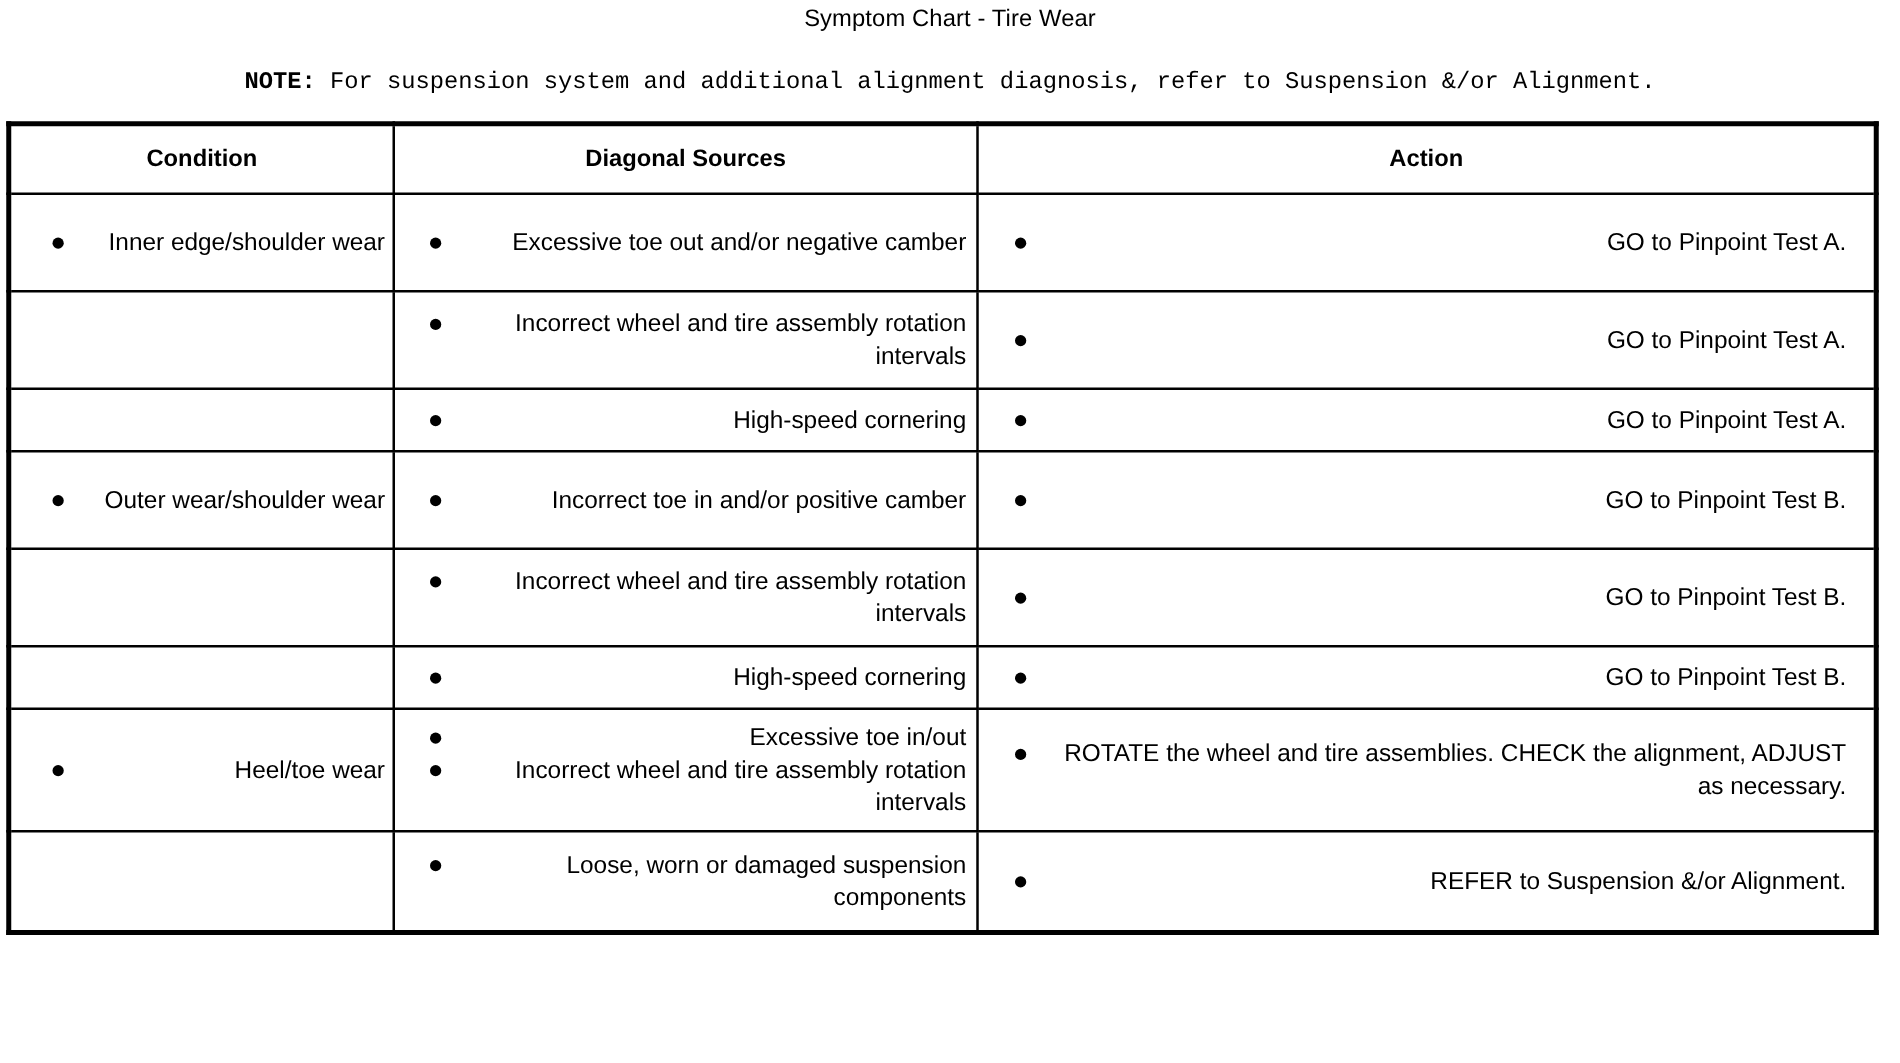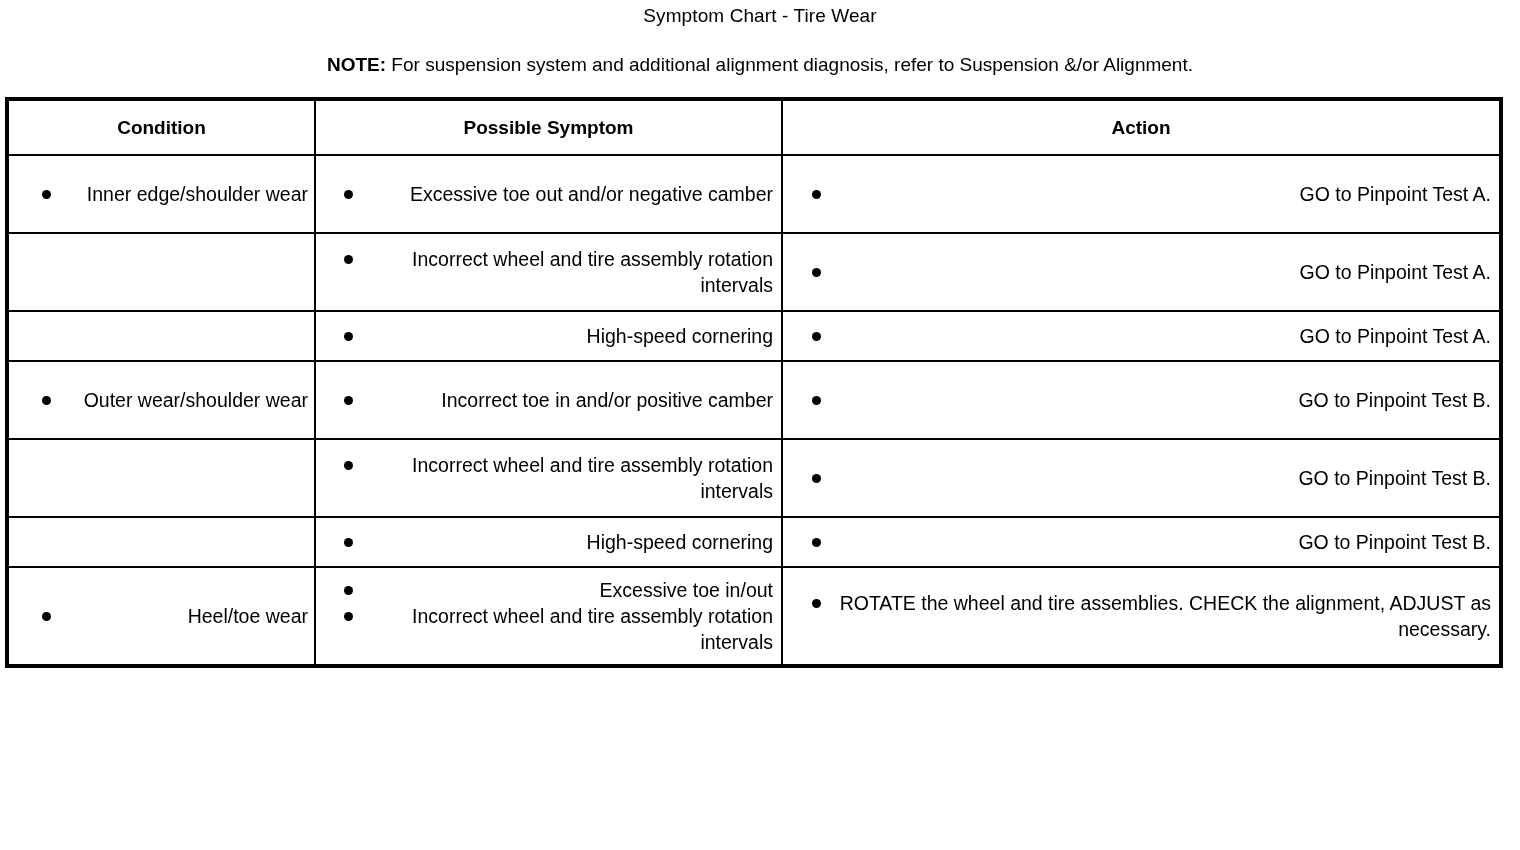--- a/index.html
+++ b/index.html
@@ -26,20 +26,21 @@
     padding-top: 5px;
     font-weight: normal;
     letter-spacing: 0.1px;
   }
   .note-line {
     text-align: center;
     font-size: 19px;
     line-height: 22px;
     padding-top: 27px;
     white-space: nowrap;
+    font-family: Liberation Mono, monospace;
   }
   .note-label {
     font-weight: bold;
   }
   .table-wrap {
     position: absolute;
     left: 5px;
     top: 97px;
     width: 1502px;
   }
@@ -96,21 +97,21 @@
   td.c-condition { padding: 11px 8px 11px 0; }
   td.c-condition ul.blist li .bullet { left: 33px; }
   td.c-condition ul.blist li .btext  { padding-left: 59px; padding-right: 6px; }
 
   td.c-sources { padding: 11px 8px 11px 0; }
   td.c-sources ul.blist li .bullet { left: 28px; }
   td.c-sources ul.blist li .btext  { padding-left: 82px; padding-right: 8px; }
 
   td.c-action { padding: 11px 8px 11px 0; }
   td.c-action ul.blist li .bullet { left: 29px; }
-  td.c-action ul.blist li .btext  { padding-left: 55px; padding-right: 8px; }
+  td.c-action ul.blist li .btext  { padding-left: 55px; padding-right: 22px; }
 
   td.empty-cell { padding: 0; }
 
   
   tr.r-tall td { height: 76px; }
   tr.r-med  td { height: 76px; }
   tr.r-short td { height: 48px; }
   tr.r-heel td { height: 96px; }
   tr.r-last td { height: 78px; }
 </style>
@@ -128,21 +129,21 @@
   <div class="table-wrap">
     <table class="symptom-table">
       <colgroup>
         <col class="col-condition">
         <col class="col-sources">
         <col class="col-action">
       </colgroup>
       <thead>
         <tr>
           <th>Condition</th>
-          <th>Possible Symptom</th>
+          <th>Diagonal Sources</th>
           <th>Action</th>
         </tr>
       </thead>
       <tbody>
           <tr class="r-tall">
             <td class="cell c-condition">
               <ul class="blist">
                 <li>
                   <span class="bullet"></span>
                   <span class="btext">Inner edge/shoulder wear</span>
@@ -291,17 +292,36 @@
             </td>
             <td class="cell c-action">
               <ul class="blist">
                 <li>
                   <span class="bullet"></span>
                   <span class="btext">ROTATE the wheel and tire assemblies. CHECK the alignment, ADJUST as necessary.</span>
                 </li>
               </ul>
             </td>
           </tr>
+          <tr class="r-last">
+            <td class="empty-cell"></td>
+            <td class="cell c-sources">
+              <ul class="blist">
+                <li>
+                  <span class="bullet"></span>
+                  <span class="btext">Loose, worn or damaged suspension components</span>
+                </li>
+              </ul>
+            </td>
+            <td class="cell c-action">
+              <ul class="blist">
+                <li>
+                  <span class="bullet"></span>
+                  <span class="btext">REFER to Suspension &amp;/or Alignment.</span>
+                </li>
+              </ul>
+            </td>
+          </tr>
         </tbody>
     </table>
   </div>
 
 </div>
 
 </body></html>

